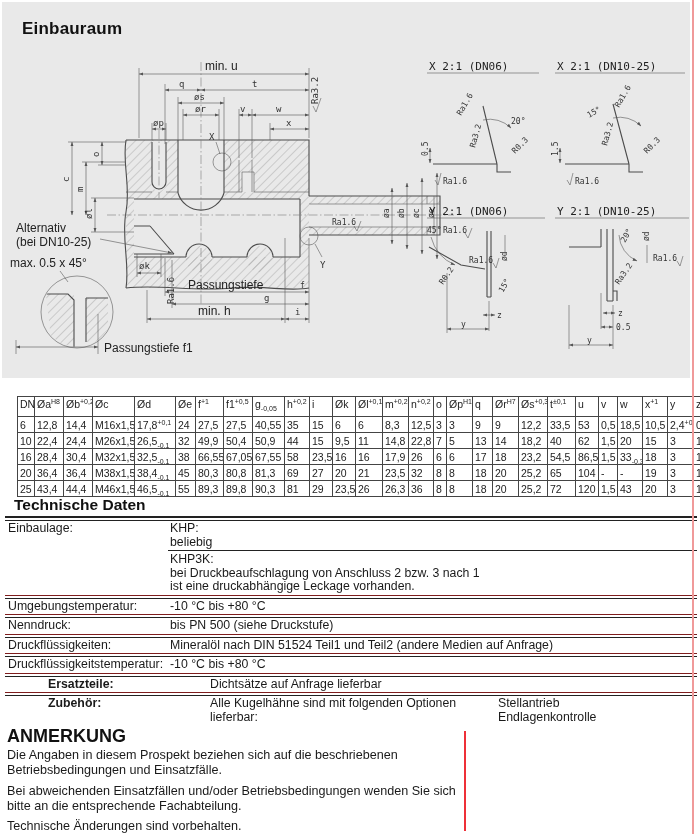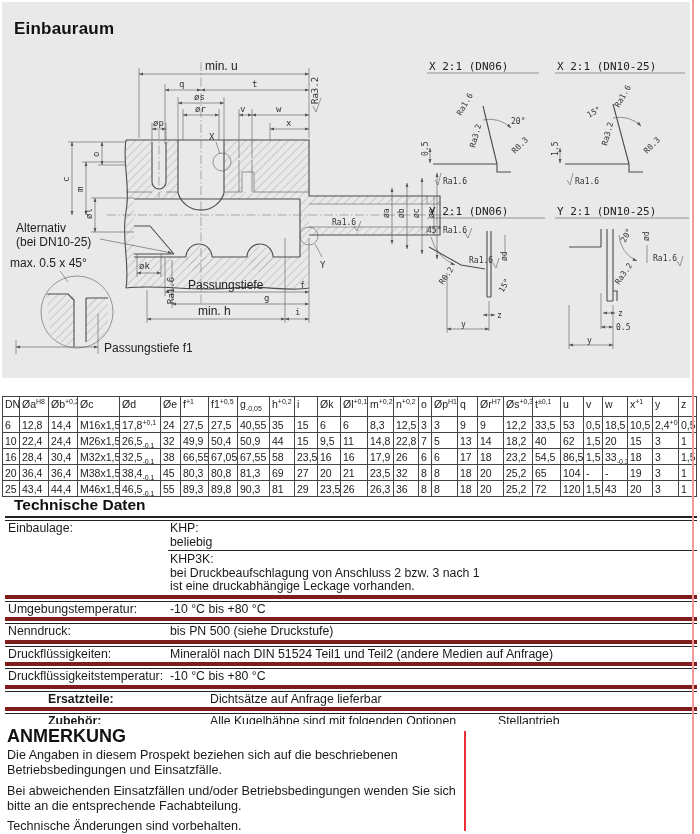--- a/index.html
+++ b/index.html
@@ -2,47 +2,47 @@
 <html><head>
 <meta charset="utf-8">
 <style>
   html,body{margin:0;padding:0;}
   body{width:700px;height:834px;position:relative;background:#fff;overflow:hidden;
        font-family:"Liberation Sans",sans-serif;color:#1a1a1a;}
   .abs{position:absolute;}
 
   
   #panel{left:2px;top:2px;width:688px;height:376px;background:#e9e9e9;}
-  #page-title{left:14px;top:8px;font-size:17px;font-weight:bold;color:#111;letter-spacing:.2px;}
+  #page-title{left:22px;top:8px;font-size:17px;font-weight:bold;color:#111;letter-spacing:.2px;}
 
   
   .ol{stroke:#4c4c4c;stroke-width:1.1;fill:none;}
   .tl{stroke:#5a5a5a;stroke-width:.6;fill:none;}
   .cl{stroke:#7d7d7d;stroke-width:.6;fill:none;stroke-dasharray:9 2.5 1.5 2.5;}
   .dim{stroke:#555;stroke-width:.6;fill:none;marker-start:url(#ar);marker-end:url(#ar);}
   .dime{stroke:#555;stroke-width:.6;fill:none;marker-end:url(#ar);}
   .dtxt{font:9px "DejaVu Sans Mono",monospace;fill:#333;}
   .stxt{font:8px "DejaVu Sans Mono",monospace;fill:#333;}
   .btxt{font:12px "Liberation Sans",sans-serif;fill:#222;}
   .ttl{font:11px "DejaVu Sans Mono",monospace;fill:#222;}
 
   
-  #dim-table-wrap{left:2px;top:396px;width:672px;}
+  #dim-table-wrap{left:17px;top:396px;width:672px;}
   table{border-collapse:collapse;table-layout:fixed;width:694px;font-size:10.5px;}
   th,td{border:1px solid #444;padding:1px 1px 1px 2px;text-align:left;font-weight:normal;
         white-space:nowrap;overflow:hidden;color:#222;}
   th{height:17px;vertical-align:top;}
   td{height:13px;}
   sup,sub{font-size:7px;line-height:0;}
 
   
   #tech{left:5px;top:496px;width:692px;height:228px;overflow:hidden;}
   #tech h2{margin:0 0 2px 9px;font-size:15.5px;color:#111;}
   .tit-rule{height:2px;background:#222;margin-bottom:1px;}
-  .trow{display:flex;border-top:1px solid #222;border-bottom:4px solid #7f1d1d;
+  .trow{display:flex;border-top:1px solid #222;border-bottom:1px solid #7f1d1d;
         margin-top:2px;padding:1px 0 1px 3px;font-size:12.3px;line-height:1.1;}
   .trow:first-of-type{margin-top:0;border-top:none;}
   .tlabel{width:162px;flex:0 0 162px;}
   .tvalue{flex:1;}
   .b{font-weight:bold;margin-left:40px;}
   .vdivider{border-bottom:1px solid #222;margin:1px 0 2px -2px;}
   .zrow{display:flex;}
   .zintro{width:288px;flex:0 0 288px;}
 
   

